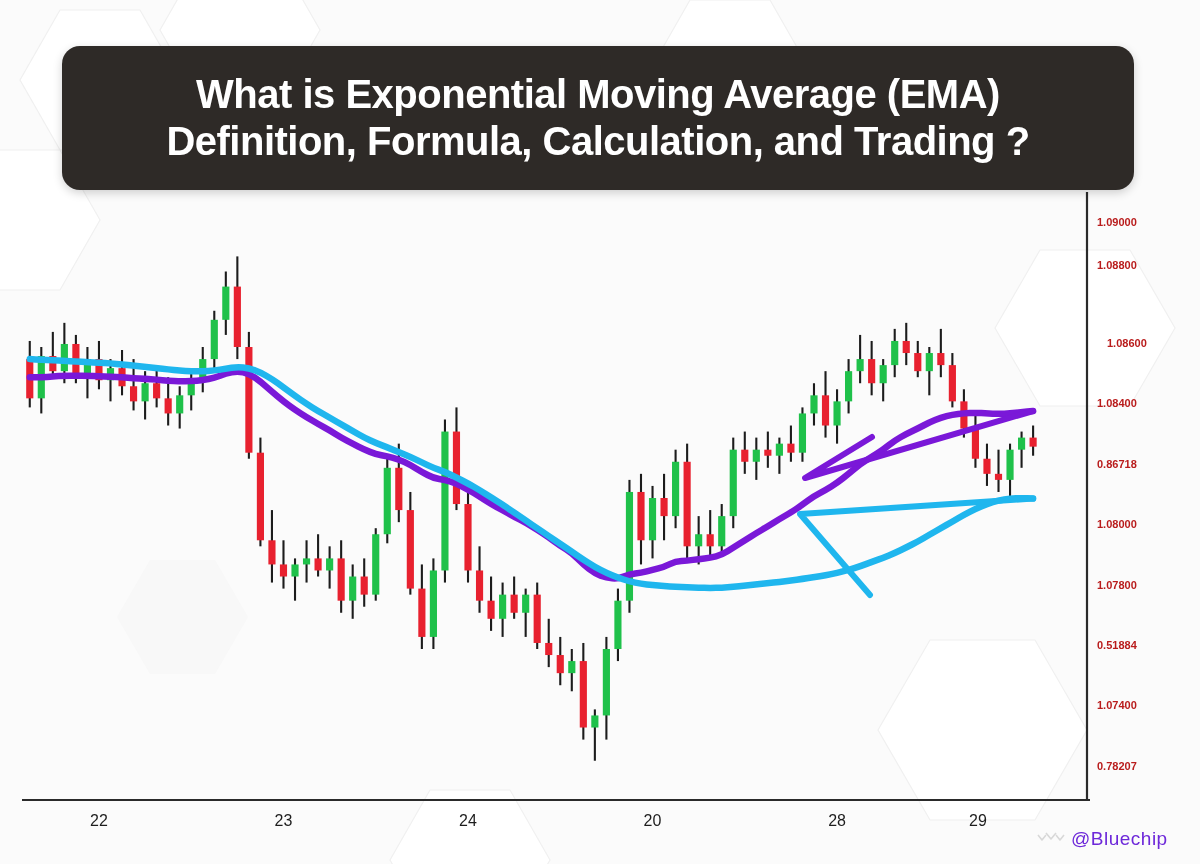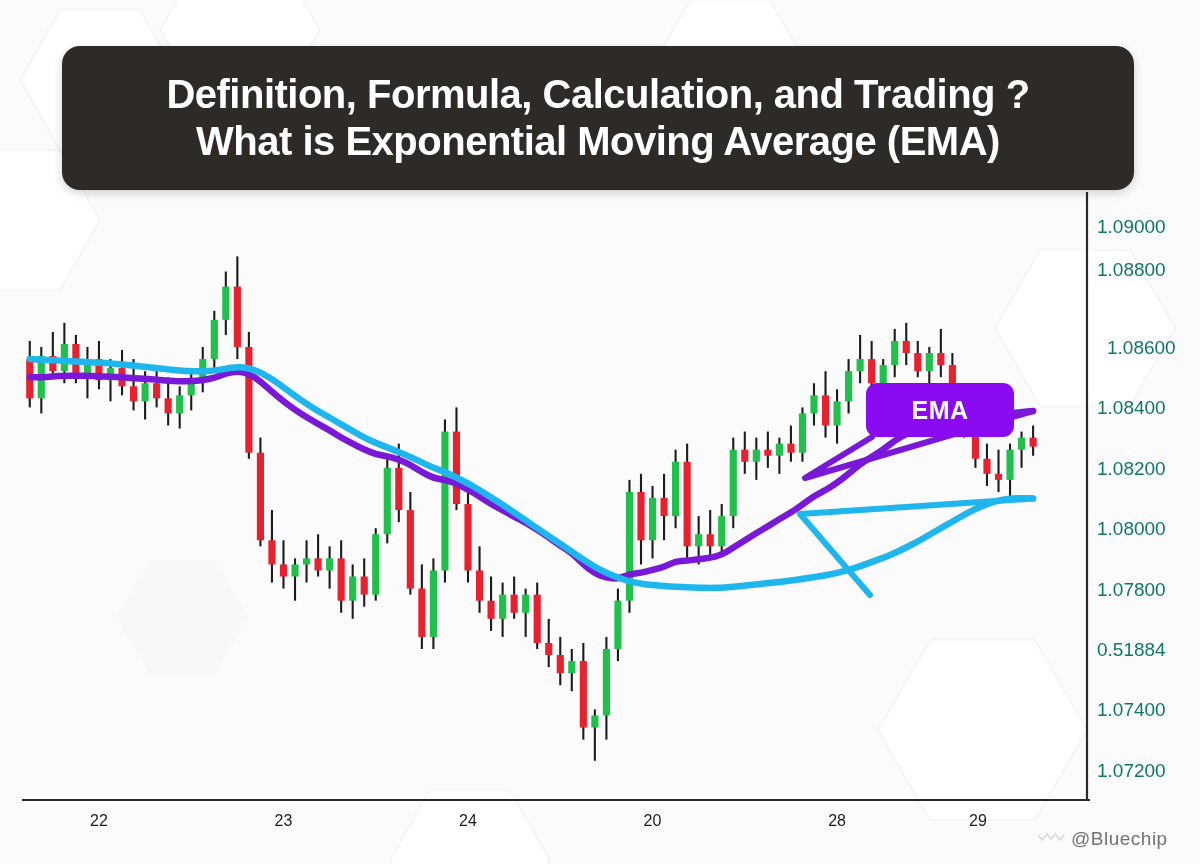--- a/index.html
+++ b/index.html
@@ -31,36 +31,36 @@
     position:absolute;z-index:6;border-radius:11px;
     display:flex;align-items:center;justify-content:center;
     color:#fff;font-size:25px;font-weight:bold;letter-spacing:.5px;
   }
   #badge-ema{left:866px;top:383px;width:148px;height:54px;background:#8a0af2;}
   #badge-sma{left:863px;top:541px;width:150px;height:54px;background:#1fb6ee;}
 
   
   .ylab{
     position:absolute;z-index:4;left:1097px;
-    font-size:19px;font-weight:normal;color:#0f766e;white-space:nowrap;
+    font-size:11px;font-weight:bold;color:#b91c1c;white-space:nowrap;
   }
   .xlab{
     position:absolute;z-index:4;
     font-size:16px;font-weight:normal;color:#1d1d1d;
     transform:translateX(-50%);white-space:nowrap;
   }
 
   
   #watermark{
     position:absolute;z-index:7;left:1036px;top:828px;
     display:flex;align-items:center;gap:5px;
     color:#cfcfcf;font-size:19px;letter-spacing:.5px;
     user-select:none;
   }
-  #watermark .wm-text{color:#737373;}
+  #watermark .wm-text{color:#6d28d9;}
 </style>
 </head>
 <body>
 
 <div id="stage">
 
   <svg id="bgtex" viewBox="0 0 1200 864" preserveAspectRatio="none" aria-hidden="true">
     <rect x="0" y="0" width="1200" height="864" fill="#fbfbfb"></rect>
     <g fill="#ffffff" stroke="#f0f0f0" stroke-width="1.2">
       <polygon points="60,10 140,10 180,80 140,150 60,150 20,80"></polygon>
@@ -268,45 +268,42 @@
       <line x1="22" y1="800" x2="1090" y2="800" stroke="#2a2a2a" stroke-width="2.2"></line>
       <line x1="1087" y1="192" x2="1087" y2="800" stroke="#2a2a2a" stroke-width="2.2"></line>
     </g>
   </svg>
 
   <div id="ylabels">
       <div class="ylab" style="top: 216.2px;">1.09000</div>
       <div class="ylab" style="top: 259px;">1.08800</div>
       <div class="ylab" style="top: 337px; margin-left: 10px;">1.08600</div>
       <div class="ylab" style="top: 397.4px;">1.08400</div>
-      <div class="ylab" style="top: 457.8px;">1.08200</div>
+      <div class="ylab" style="top: 457.8px;">0.86718</div>
       <div class="ylab" style="top: 518.2px; text-align: right;">1.08000</div>
       <div class="ylab" style="top: 578.6px;">1.07800</div>
       <div class="ylab" style="top: 639px;">0.51884</div>
       <div class="ylab" style="top: 699.4px;">1.07400</div>
-      <div class="ylab" style="top: 759.8px;">1.07200</div>
+      <div class="ylab" style="top: 759.8px;">0.78207</div>
     </div>
 
   <div id="xlabels">
       <div class="xlab" style="left: 98.962px; top: 812px;">22</div>
       <div class="xlab" style="left: 283.484px; top: 812px;">23</div>
       <div class="xlab" style="left: 468.005px; top: 812px;">24</div>
       <div class="xlab" style="left: 652.527px; top: 812px;">20</div>
       <div class="xlab" style="left: 837.049px; top: 812px;">28</div>
       <div class="xlab" style="left: 978px; top: 812px;">29</div>
     </div>
 
   <div id="title-banner">
+    <div class="tline">What is Exponential Moving Average (EMA)</div>
     <div class="tline">Definition, Formula, Calculation, and Trading ?</div>
-    <div class="tline">What is Exponential Moving Average (EMA)</div>
   </div>
 
-  <div class="badge" id="badge-ema">
-    <span>EMA</span>
-  </div>
 
   <div id="watermark">
     <svg width="30" height="20" viewBox="0 0 30 20">
       <g fill="none" stroke="#d8d8d8" stroke-width="1.6" stroke-linejoin="round">
         <polyline points="2,6 6,11 10,6"></polyline>
         <polyline points="10,4 15,10 20,4"></polyline>
         <polyline points="20,6 24,11 28,6"></polyline>
       </g>
     </svg>
     <span class="wm-text">@Bluechip</span>

